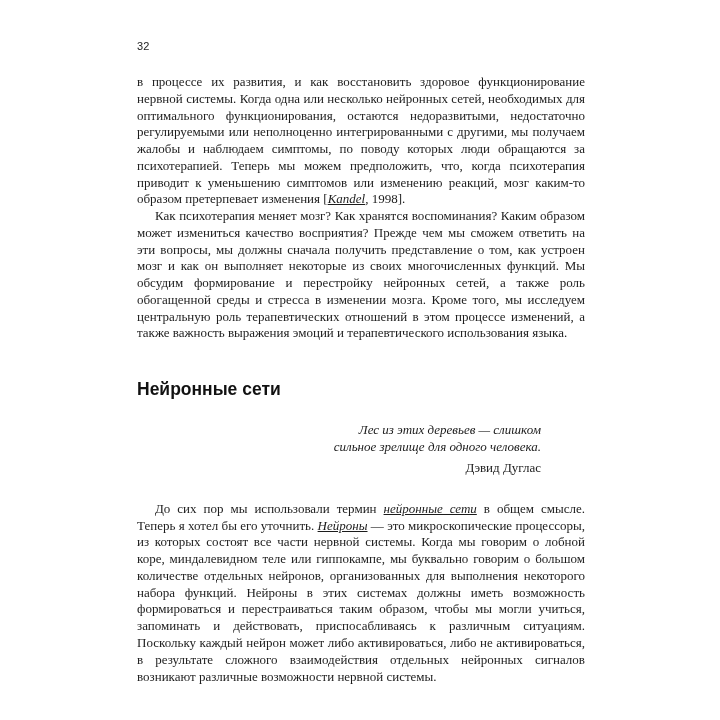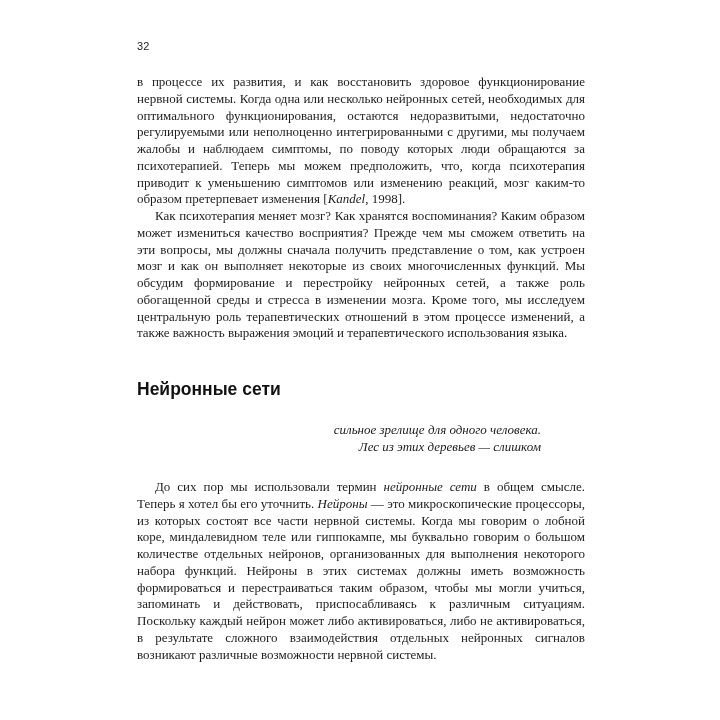--- a/index.html
+++ b/index.html
@@ -31,21 +31,21 @@
   }
   .content {
     font-size: 13px;
     line-height: 1.29;
     text-align: justify;
     hyphens: auto;
     -webkit-hyphens: auto;
   }
   .para { text-align: justify; }
   .para.indent { text-indent: 18px; }
-  .italic { font-style: italic; }
+  .italic { font-style: italic; text-decoration: underline; }
   .section-heading {
     font-family: "Liberation Sans", "DejaVu Sans", sans-serif;
     font-size: 17.5px;
     font-weight: 700;
     color: #111111;
     text-align: left;
     margin-top: 36px;
     margin-bottom: 20px;
     text-indent: 0;
   }
@@ -74,20 +74,21 @@
 
   <main class="content">
 
     <p class="para" lang="ru"><span>в процессе их развития, и как восстановить здоровое функционирование нервной системы. Когда одна или несколько нейронных сетей, необходимых для оптимального функционирования, остаются недоразвитыми, недостаточно регулируемыми или неполноценно интегрированными с другими, мы получаем жалобы и наблюдаем симптомы, по поводу которых люди обращаются за психотерапией. Теперь мы можем предположить, что, когда психотерапия приводит к уменьшению симптомов или изменению реакций, мозг каким-то образом претерпевает изменения [</span><span class="italic">Kandel</span><span>, 1998].</span></p>
 
     <p class="para indent" lang="ru">Как психотерапия меняет мозг? Как хранятся воспоминания? Каким образом может измениться качество восприятия? Прежде чем мы сможем ответить на эти вопросы, мы должны сначала получить представление о том, как устроен мозг и как он выполняет некоторые из своих многочисленных функций. Мы обсудим формирование и перестройку нейронных сетей, а также роль обогащенной среды и стресса в изменении мозга. Кроме того, мы исследуем центральную роль терапевтических отношений в этом процессе изменений, а также важность выражения эмоций и терапевтического использования языка.</p>
 
     <h2 class="section-heading">Нейронные сети</h2>
 
     <div class="epigraph">
+      <div class="epigraph-line">Лес из этих деревьев — слишком</div>
       <div class="epigraph-line">сильное зрелище для одного человека.</div>
-      <div class="epigraph-line">Лес из этих деревьев — слишком</div>
+      <div class="epigraph-author">Дэвид Дуглас</div>
     </div>
 
     <p class="para indent" lang="ru"><span>До сих пор мы использовали термин </span><span class="italic">нейронные сети</span><span> в общем смысле. Теперь я хотел бы его уточнить. </span><span class="italic">Нейроны</span><span> — это микроскопические процессоры, из которых состоят все части нервной системы. Когда мы говорим о лобной коре, миндалевидном теле или гиппокампе, мы буквально говорим о большом количестве отдельных нейронов, организованных для выполнения некоторого набора функций. Нейроны в этих системах должны иметь возможность формироваться и перестраиваться таким образом, чтобы мы могли учиться, запоминать и действовать, приспосабливаясь к различным ситуациям. Поскольку каждый нейрон может либо активироваться, либо не активироваться, в результате сложного взаимодействия отдельных нейронных сигналов возникают различные возможности нервной системы.</span></p>
 
   </main>
 </div>
 
 </body></html>

